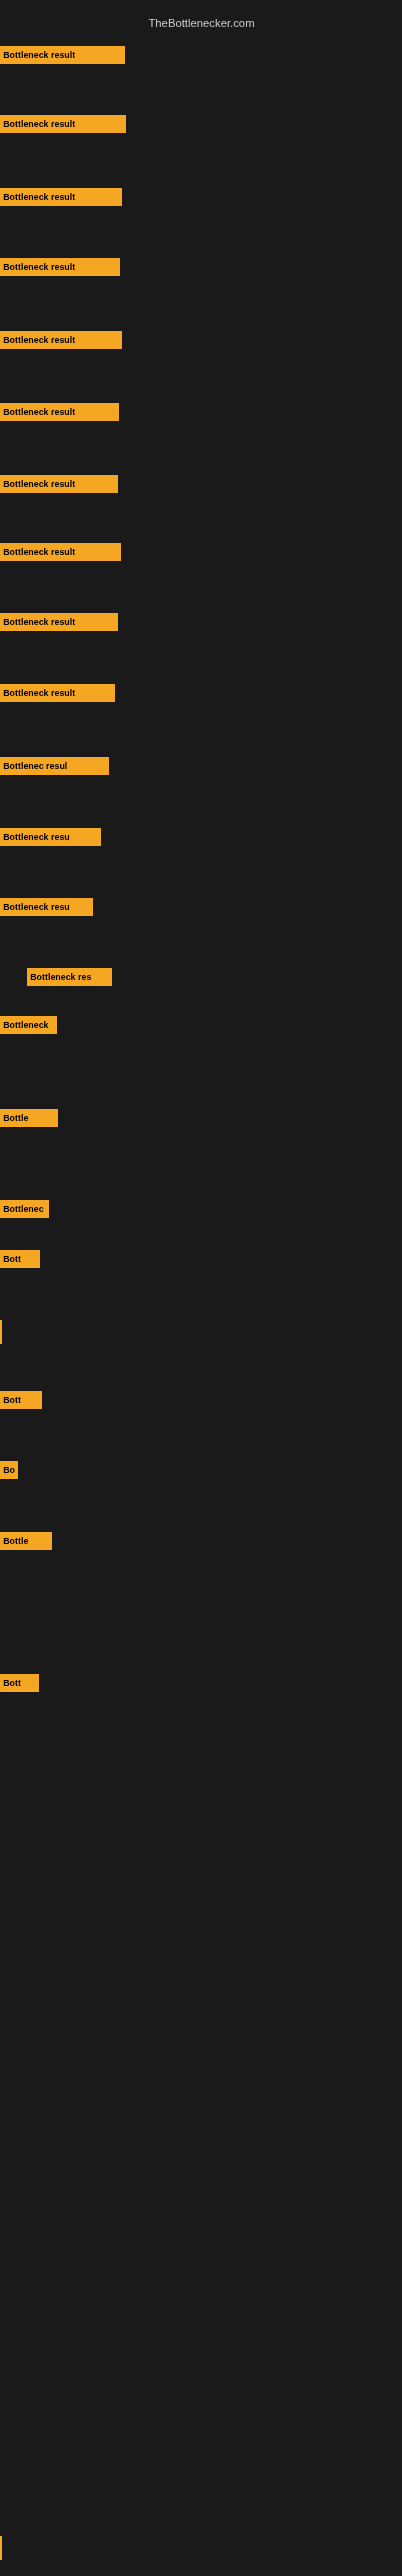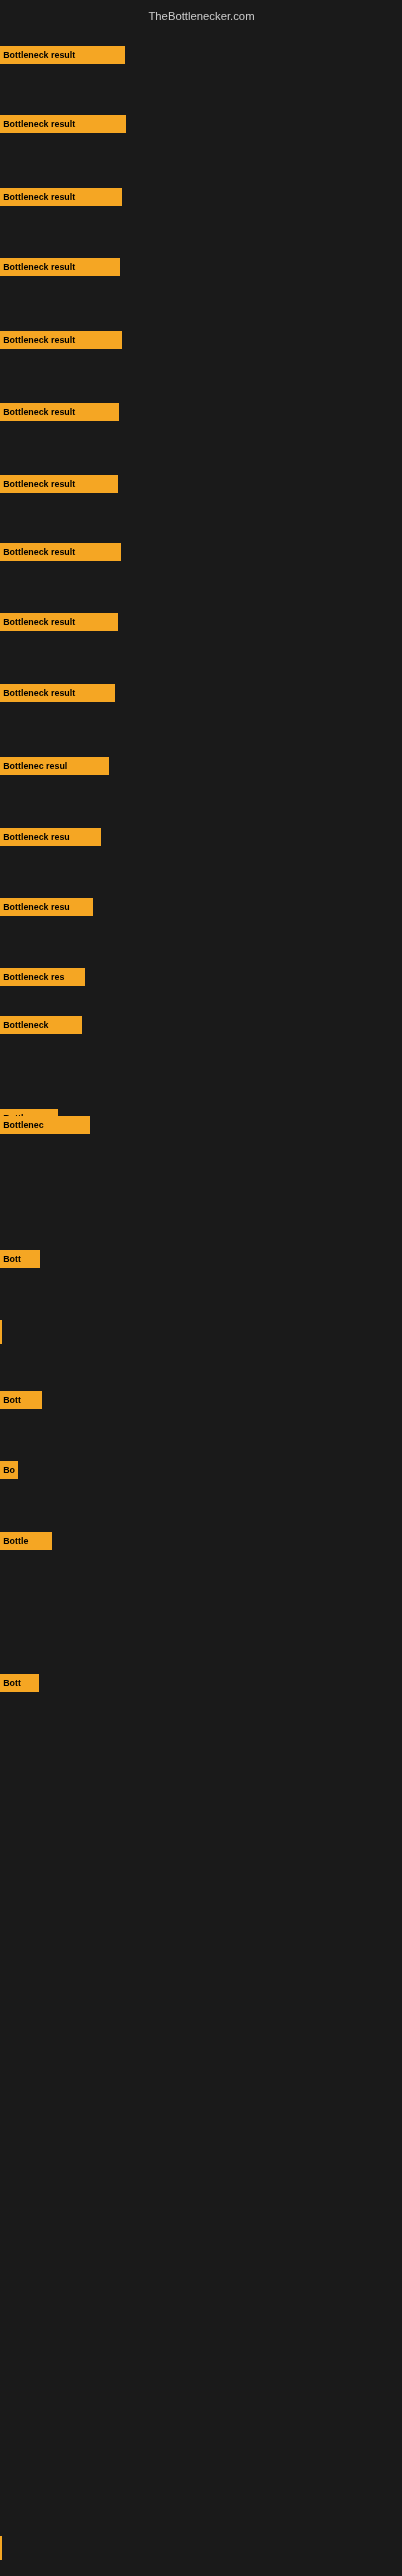--- a/index.html
+++ b/index.html
@@ -11,21 +11,21 @@
       background-color: #1a1a1a;
       width: 403px;
       min-height: 2576px;
       font-family: Arial, sans-serif;
       position: relative;
     }
     .site-title {
       text-align: center;
       color: #cccccc;
       font-size: 11.3px;
-      padding: 10px 0;
+      padding: 17px 0;
       position: absolute;
       top: 0;
       width: 100%;
     }
     .bottleneck-bar {
       position: absolute;
       left: 0;
       background-color: #f5a623;
       color: #000000;
       font-size: 8.9px;
@@ -55,24 +55,24 @@
 <div class="bottleneck-bar" style="top: 258px; width: 120px;">Bottleneck result</div>
 <div class="bottleneck-bar" style="top: 331px; width: 122px;">Bottleneck result</div>
 <div class="bottleneck-bar" style="top: 403px; width: 119px;">Bottleneck result</div>
 <div class="bottleneck-bar" style="top: 475px; width: 118px;">Bottleneck result</div>
 <div class="bottleneck-bar" style="top: 543px; width: 121px;">Bottleneck result</div>
 <div class="bottleneck-bar" style="top: 613px; width: 118px;">Bottleneck result</div>
 <div class="bottleneck-bar" style="top: 684px; width: 115px;">Bottleneck result</div>
 <div class="bottleneck-bar" style="top: 757px; width: 109px;">Bottlenec resul</div>
 <div class="bottleneck-bar" style="top: 828px; width: 101px;">Bottleneck resu</div>
 <div class="bottleneck-bar" style="top: 898px; width: 93px;">Bottleneck resu</div>
-<div class="bottleneck-bar" style="top: 968px; width: 85px;">Bottleneck res</div>
-<div class="bottleneck-bar" style="top: 1016px; width: 82px;">Bottleneck</div>
+<div class="bottleneck-bar" style="top: 968px; width: 85px; margin-left: 27px;">Bottleneck res</div>
+<div class="bottleneck-bar" style="top: 1016px; width: 57px;">Bottleneck</div>
 <div class="bottleneck-bar" style="top: 1109px; width: 58px;">Bottle</div>
-<div class="bottleneck-bar" style="top: 1116px; width: 90px;">Bottlenec</div>
+<div class="bottleneck-bar" style="top: 1200px; width: 49px;">Bottlenec</div>
 <div class="bottleneck-bar" style="top: 1250px; width: 40px;">Bott</div>
 <div class="cursor-bar" style="top: 1320px; height: 24px;"></div>
 <div class="bottleneck-bar" style="top: 1391px; width: 42px;">Bott</div>
 <div class="bottleneck-bar" style="top: 1461px; width: 18px;">Bo</div>
 <div class="bottleneck-bar" style="top: 1532px; width: 52px;">Bottle</div>
 <div class="bottleneck-bar" style="top: 1674px; width: 39px;">Bott</div>
 <div class="cursor-bar" style="top: 2536px; height: 24px;"></div>
 
 
 </body></html>

